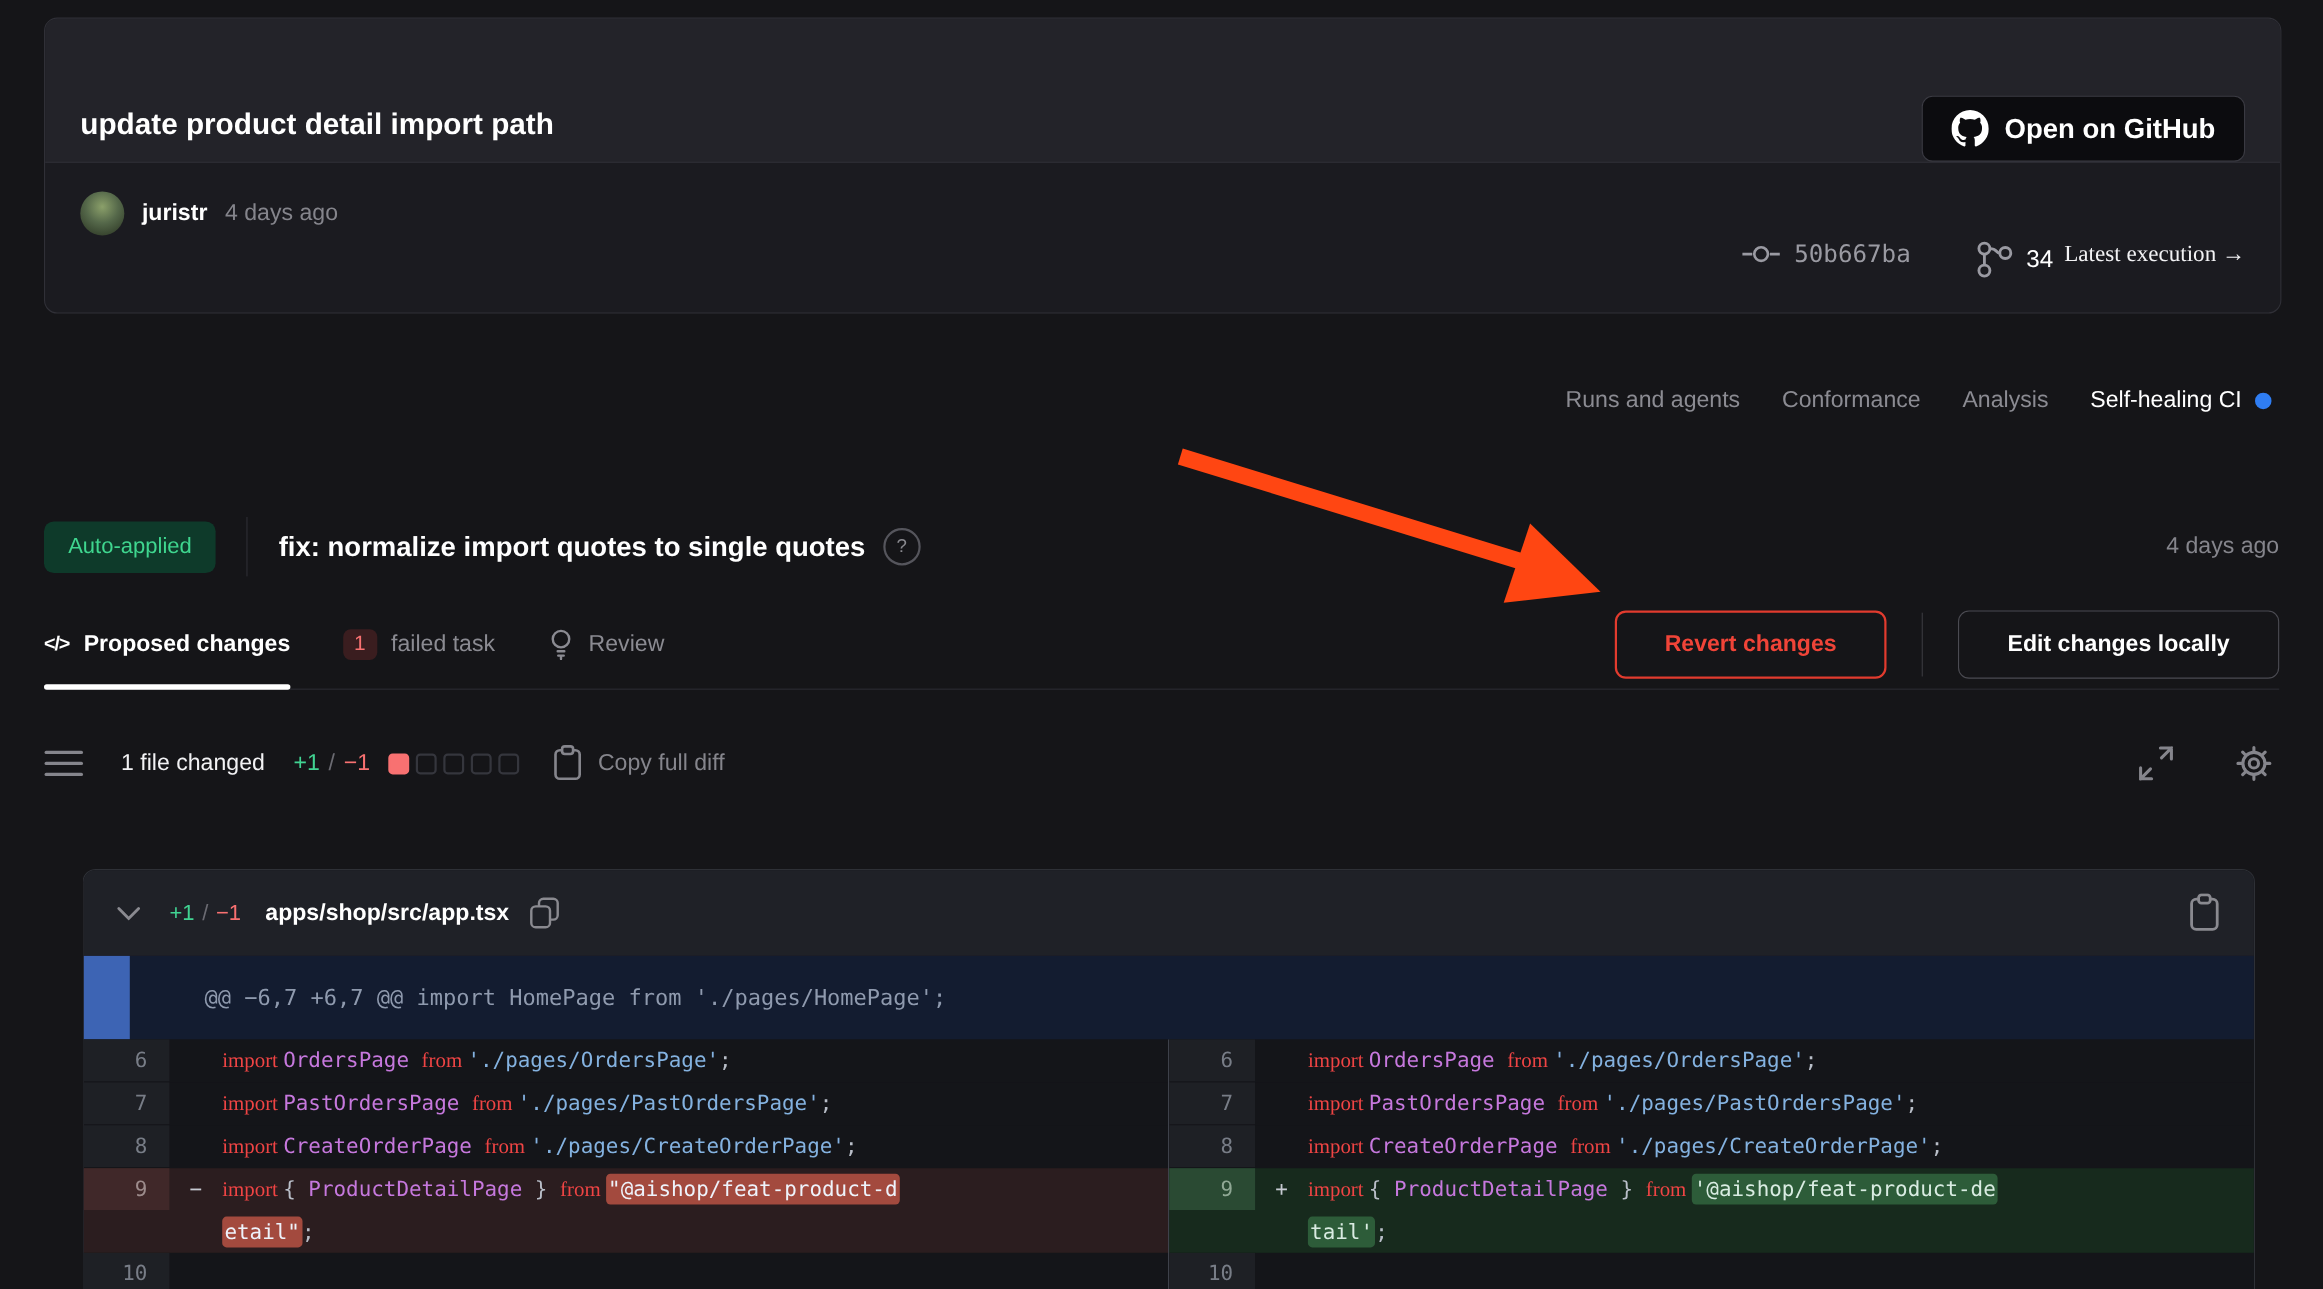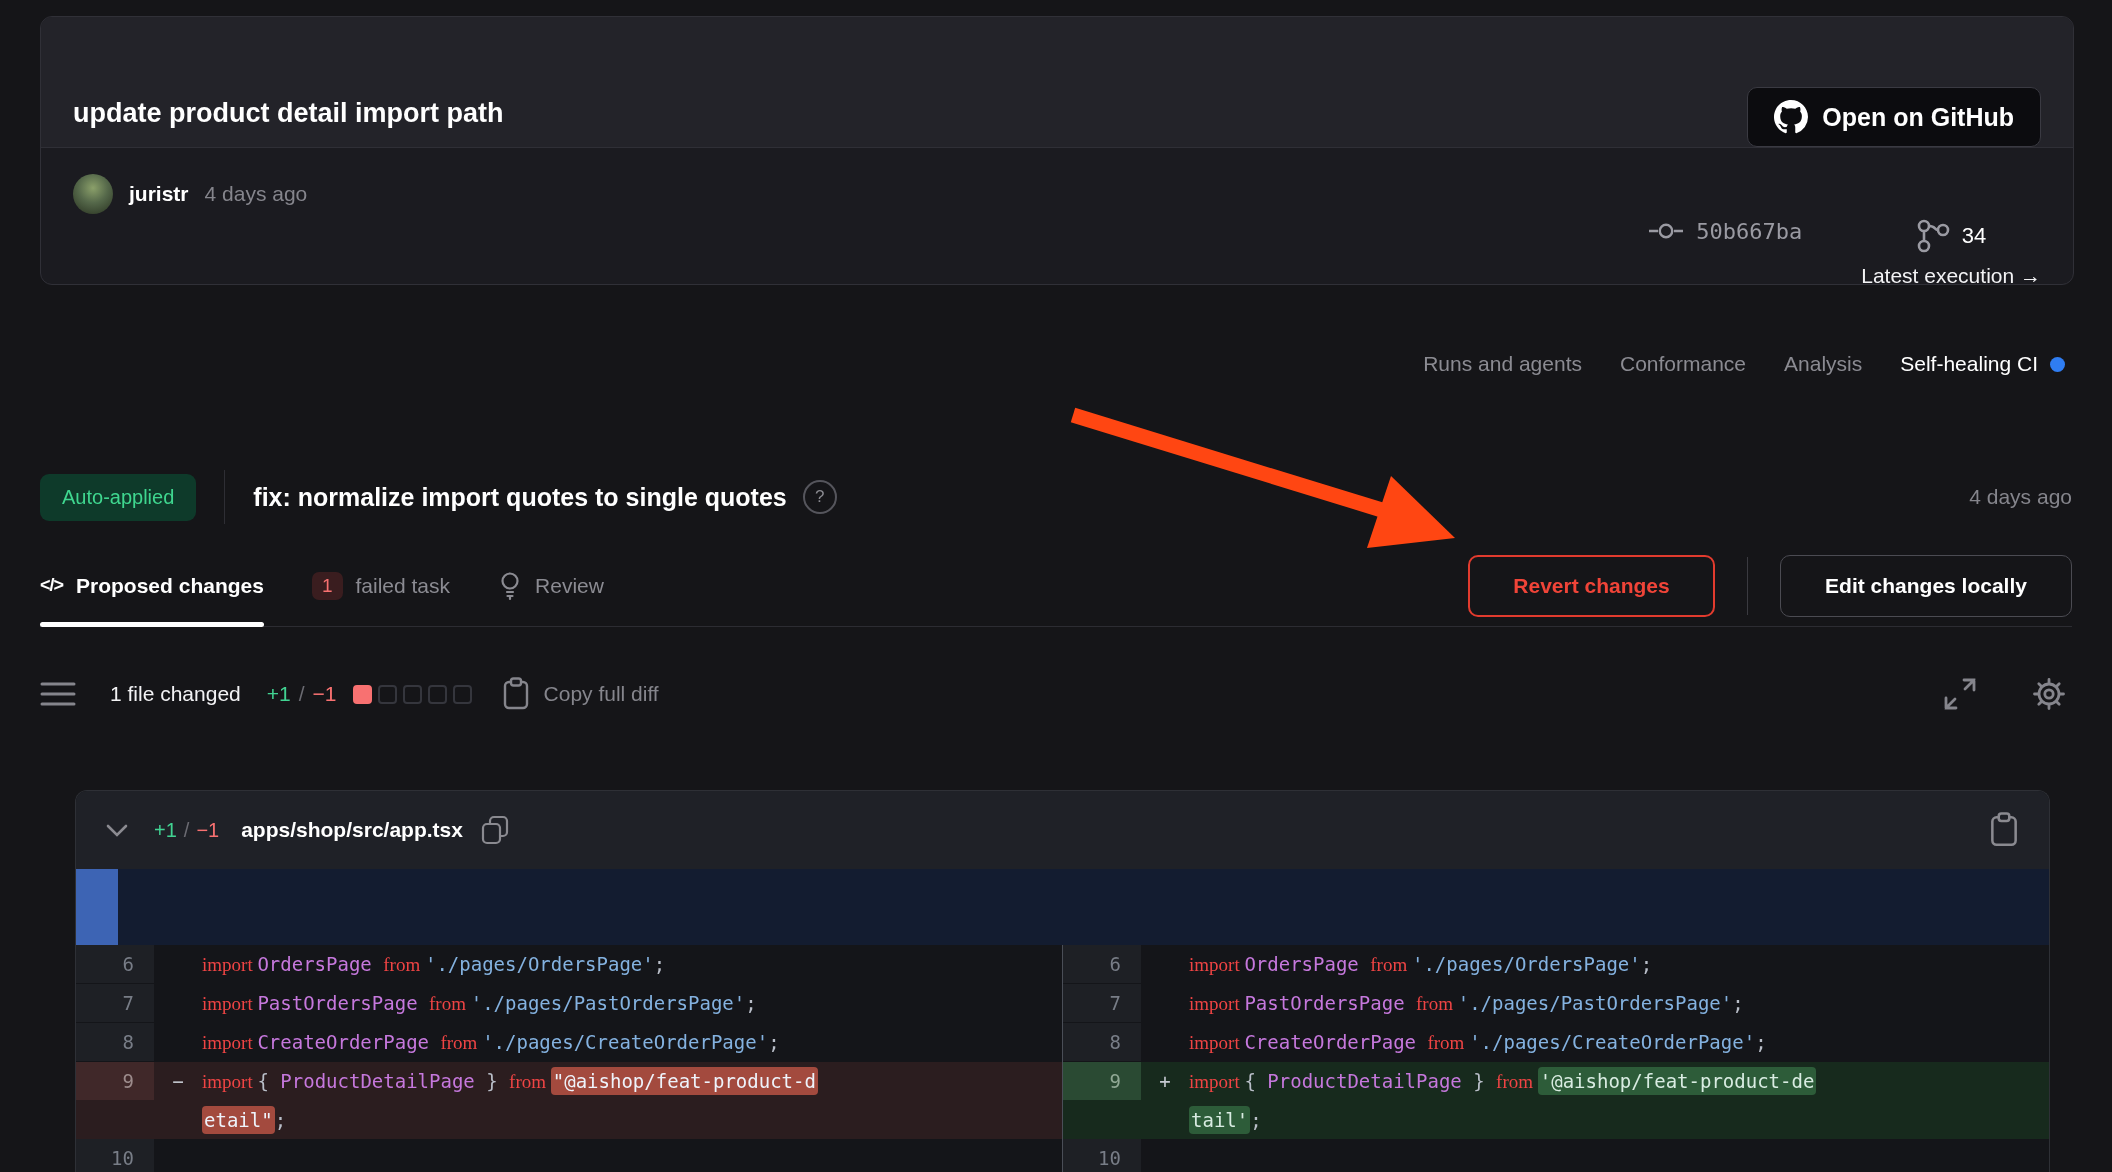--- a/index.html
+++ b/index.html
@@ -16,25 +16,25 @@
   .gh-btn{margin-left:auto;display:flex;align-items:center;gap:14px;height:60px;padding:0 26px;
     background:#0c0c0f;border:1px solid #3a3a42;border-radius:10px;color:#fff;
     font-size:25px;font-weight:bold;cursor:pointer;}
   .commit-card-body{display:flex;align-items:flex-start;padding:26px 32px 0 32px;}
   .author{display:flex;align-items:center;gap:16px;}
   .avatar{width:40px;height:40px;border-radius:50%;
     background:radial-gradient(circle at 50% 35%,#8ba06a 0%,#55684a 45%,#27301f 100%);}
   .author-name{font-size:21px;font-weight:bold;color:#fff;}
   .muted{color:#85858c;}
   .commit-meta{margin-left:auto;display:flex;gap:59px;align-items:flex-start;margin-top:44px;}
-  .meta-col{display:flex;flex-direction:column;gap:10px;align-items:center;}
+  .meta-col{display:flex;flex-direction:row;gap:10px;align-items:flex-start;}
   .meta-row{display:flex;align-items:center;gap:12px;}
   .hash{font-size:22px;color:#9a9aa2;}
   .exec-count{font-size:22px;color:#fff;}
-  .latest-exec{font-size:21px;color:#f2f2f4;cursor:pointer;}
+  .latest-exec{font-size:21px;color:#f2f2f4;cursor:pointer;font-family:Liberation Serif, serif;}
 
   
   .top-nav{position:absolute;top:352px;right:47px;display:flex;gap:38px;align-items:center;}
   .top-nav .tab{font-size:21px;color:#8b8b92;cursor:pointer;display:flex;align-items:center;gap:12px;}
   .top-nav .tab.active{color:#fff;}
   .nav-dot{width:15px;height:15px;border-radius:50%;background:#2f7df2;display:inline-block;}
 
   
   .fix-row{position:absolute;left:40px;right:40px;top:470px;display:flex;align-items:center;}
   .badge-auto{background:#0e3a2a;color:#3fd68f;font-size:20px;padding:12px 22px;border-radius:9px;}
@@ -279,20 +279,21 @@
       </span>
       <span style="margin-left:auto;">
         <svg width="30" height="36" viewBox="0 0 28 34" fill="none" stroke="#8a8a90" stroke-width="2.4">
             <rect x="3" y="5" width="22" height="26" rx="4"></rect>
             <rect x="9" y="1.5" width="10" height="7" rx="2.5" fill="#1f2127"></rect>
           </svg>
       </span>
     </div>
     <div class="hunk">
       <div class="hunk-bar"></div>
+      <div class="hunk-text mono">@@ −6,7 +6,7 @@ import HomePage from './pages/HomePage';</div>
     </div>
     <div class="panes">
       <div class="pane left" id="pane-left">
           <div class="drow context">
             <div class="gut">6</div>
             <div class="sign"></div>
             <div class="code"><div><span class="t-k">import </span><span class="t-i">OrdersPage </span><span class="t-k">from </span><span class="t-s">'./pages/OrdersPage'</span><span class="t-p">;</span></div></div>
           </div>
           <div class="drow context">
             <div class="gut">7</div>

